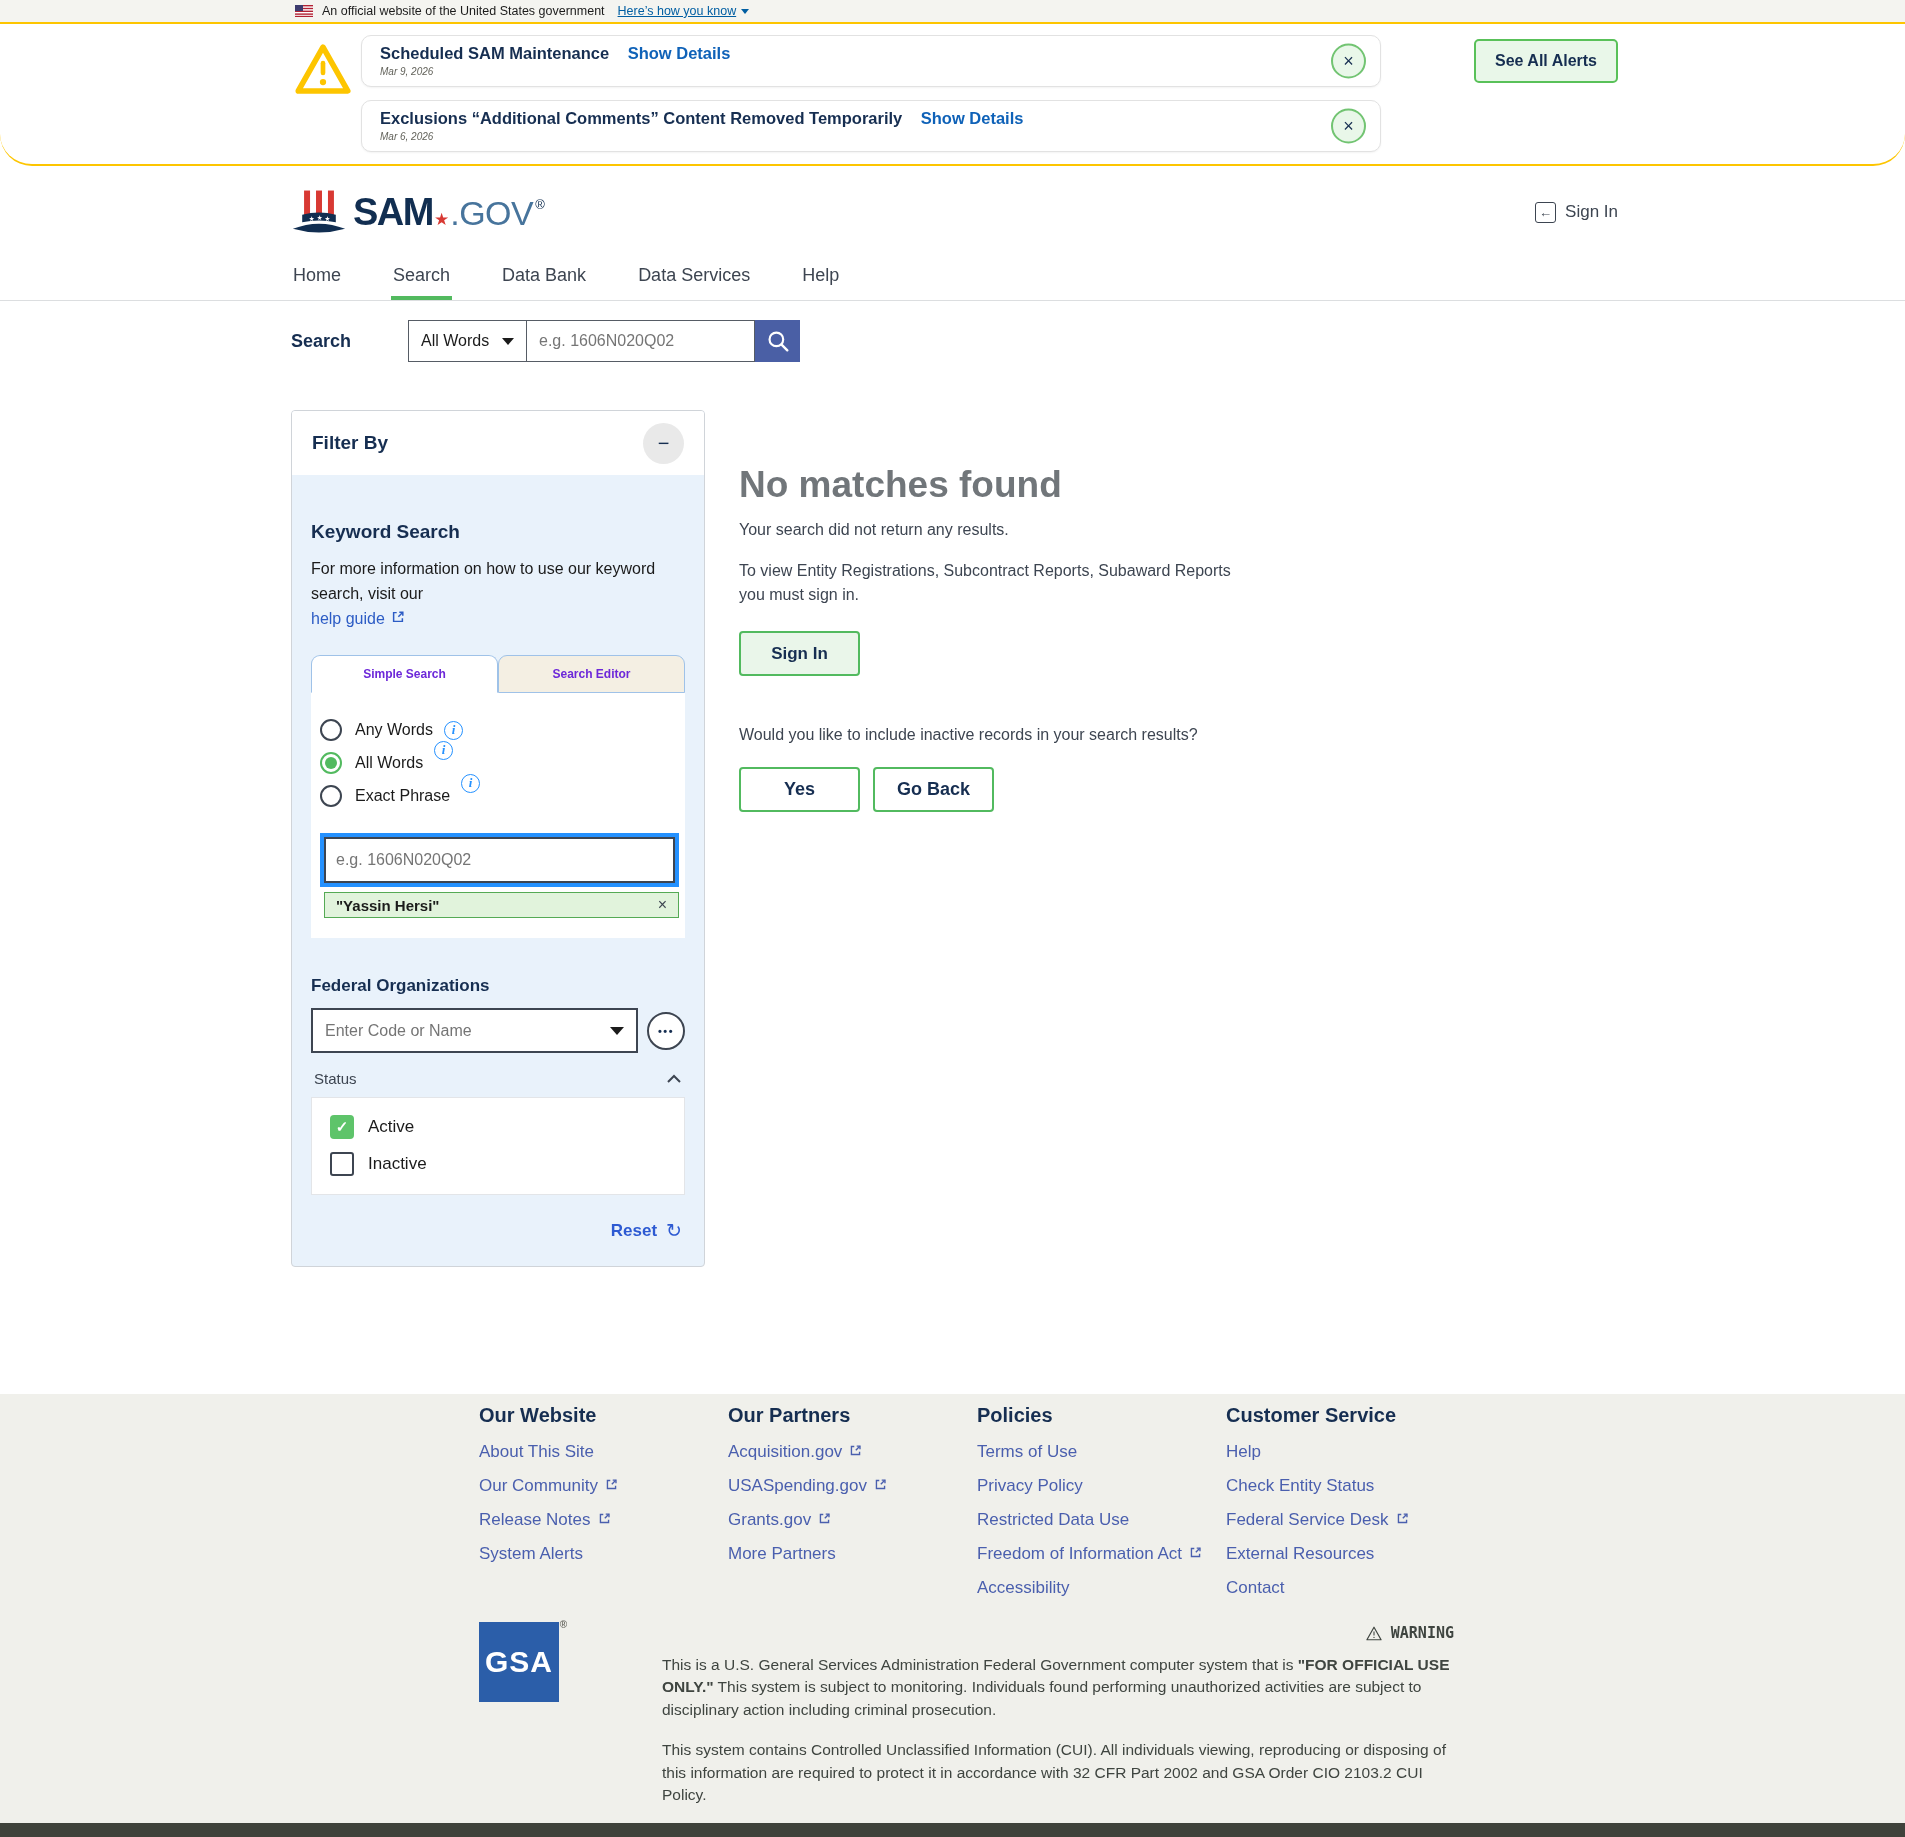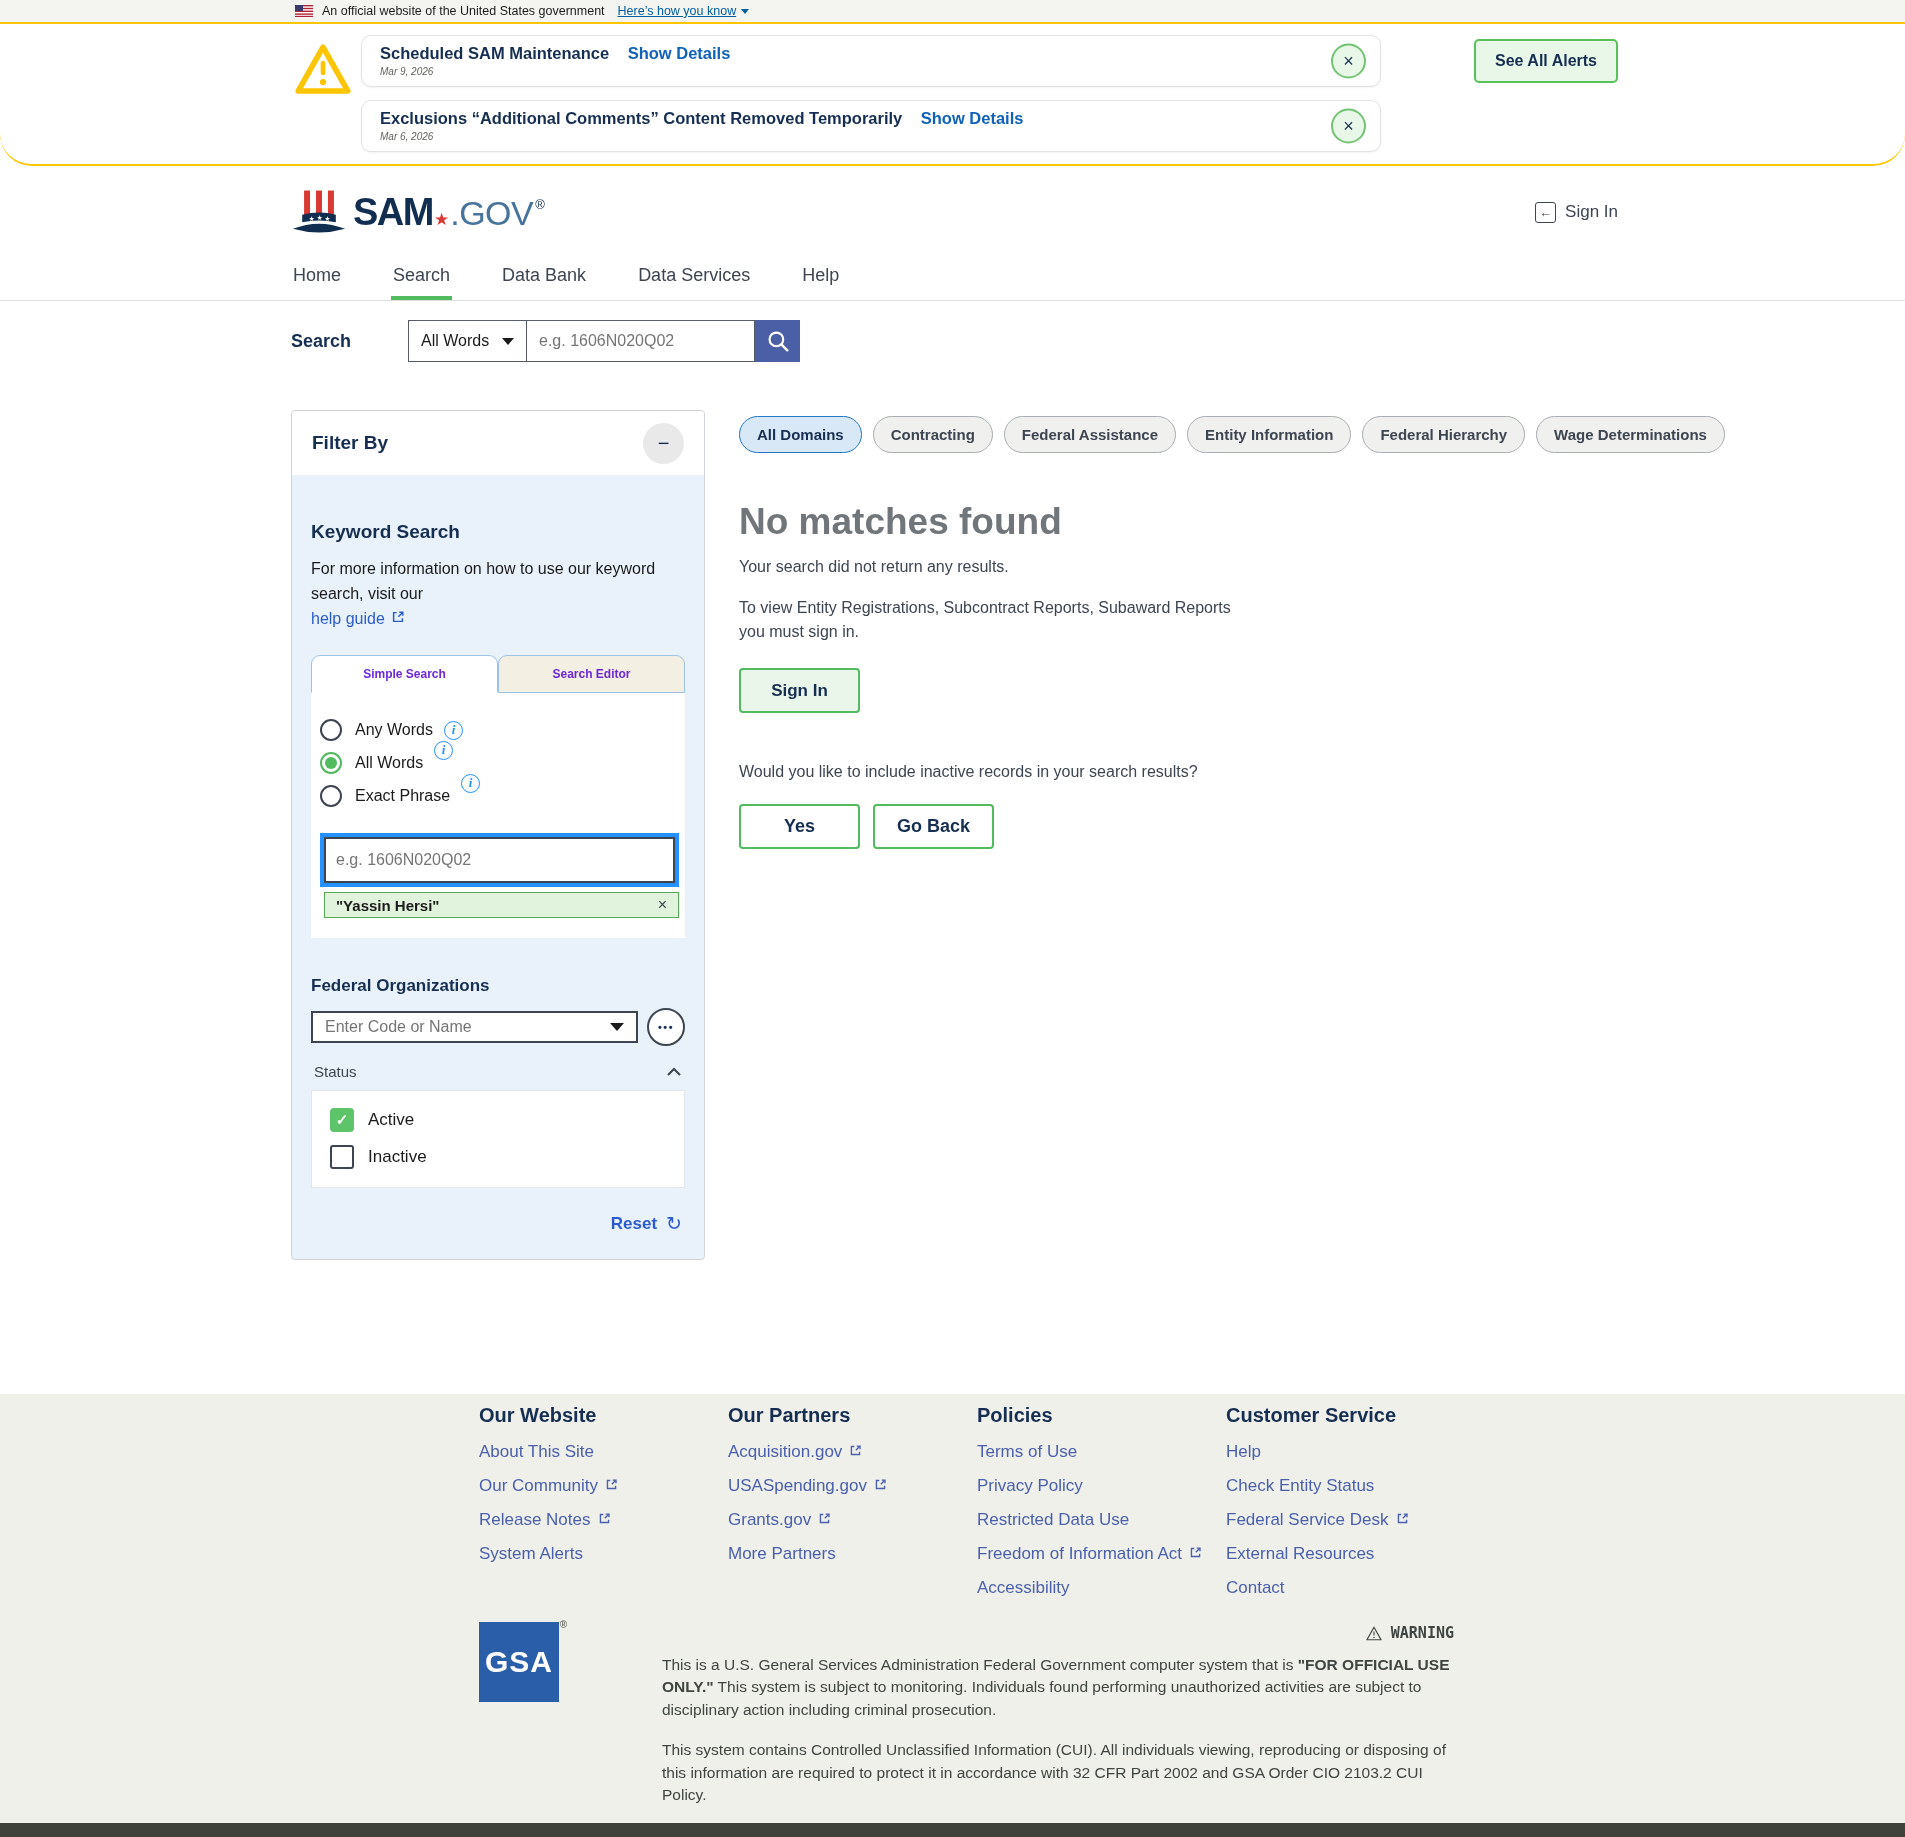--- a/index.html
+++ b/index.html
@@ -71,21 +71,21 @@
   .radio.checked::after { content:""; width:12px; height:12px; border-radius:50%; background:#52ba5f; }
   .radio-label { font-size:16px; color:#1b1b1b; }
   .info-icon { width:19px; height:19px; border:1.5px solid #2491ff; border-radius:50%; color:#2491ff; font-family:"Liberation Serif", serif; font-style:italic; font-weight:bold; font-size:13px; display:inline-flex; align-items:center; justify-content:center; margin-left:11px; flex:none; }
   .raise { position:relative; top:-13px; }
   .kw-input-wrap { margin-top:26px; margin-right:4px; padding:4px; }
   .kw-input { width:100%; height:46px; border:2px solid #3d4551; outline:4px solid #2491ff; font-size:16px; padding:0 10px; font-family:inherit; }
   .kw-chip { margin:5px 4px 0 4px; background:#e1f3dc; border:1px solid #55aa55; display:flex; align-items:center; justify-content:space-between; padding:3px 11px; font-size:15px; font-weight:bold; color:#1b1b1b; }
   .chip-x { color:#3d4551; font-size:16px; cursor:pointer; font-weight:normal; }
   .fed-heading { margin-top:38px; font-size:17px; font-weight:bold; color:#162e51; }
   .fed-row { display:flex; align-items:center; margin-top:12px; }
-  .fed-select { flex:1; height:32px; border:2px solid #3d4551; background:#fff; display:flex; align-items:center; justify-content:space-between; padding:0 12px; font-size:16px; color:#757575; cursor:pointer; }
+  .fed-select { flex:1; height:45px; border:2px solid #3d4551; background:#fff; display:flex; align-items:center; justify-content:space-between; padding:0 12px; font-size:16px; color:#757575; cursor:pointer; }
   .fed-caret { width:0; height:0; border-left:7px solid transparent; border-right:7px solid transparent; border-top:8px solid #1b1b1b; }
   .ellipsis-btn { width:38px; height:38px; border-radius:50%; border:2px solid #3d4551; background:#fff; margin-left:9px; display:flex; align-items:center; justify-content:center; letter-spacing:1.5px; font-size:11px; font-weight:bold; color:#162e51; cursor:pointer; flex:none; }
   .status-head { display:flex; align-items:center; justify-content:space-between; margin-top:17px; font-size:15px; color:#3d4551; padding:0 3px; }
   .chev-up { cursor:pointer; }
   .status-box { margin-top:10px; background:#fff; border:1px solid #e3e5e8; padding:17px 18px 5px; }
   .check-row { display:flex; align-items:center; margin-bottom:13px; }
   .checkbox { width:24px; height:24px; margin-right:14px; border-radius:4px; cursor:pointer; flex:none; }
   .checkbox.checked { background:#5ec46a; display:flex; align-items:center; justify-content:center; }
   .checkbox.unchecked { border:2px solid #3d4551; border-radius:3px; background:#fff; }
   .check-label { font-size:17px; color:#1b1b1b; }
@@ -313,28 +313,20 @@
       </div>
 
       <div class="reset-row">
         <span>Reset</span>
         <span class="reset-icon">↻</span>
       </div>
     </div>
   </aside>
 
   <section class="results">
-    <div class="pills">
-      <div class="pill active">All Domains</div>
-      <div class="pill">Contracting</div>
-      <div class="pill">Federal Assistance</div>
-      <div class="pill">Entity Information</div>
-      <div class="pill">Federal Hierarchy</div>
-      <div class="pill">Wage Determinations</div>
-    </div>
 
     <h1 class="nm-heading">No matches found</h1>
     <div class="nm-msg1">Your search did not return any results.</div>
     <div class="nm-msg2">To view Entity Registrations, Subcontract Reports, Subaward Reports you must sign in.</div>
     <button class="signin-btn">Sign In</button>
     <div class="question">Would you like to include inactive records in your search results?</div>
     <div class="btn-row">
       <button class="outline-btn">Yes</button>
       <button class="outline-btn">Go Back</button>
     </div>

